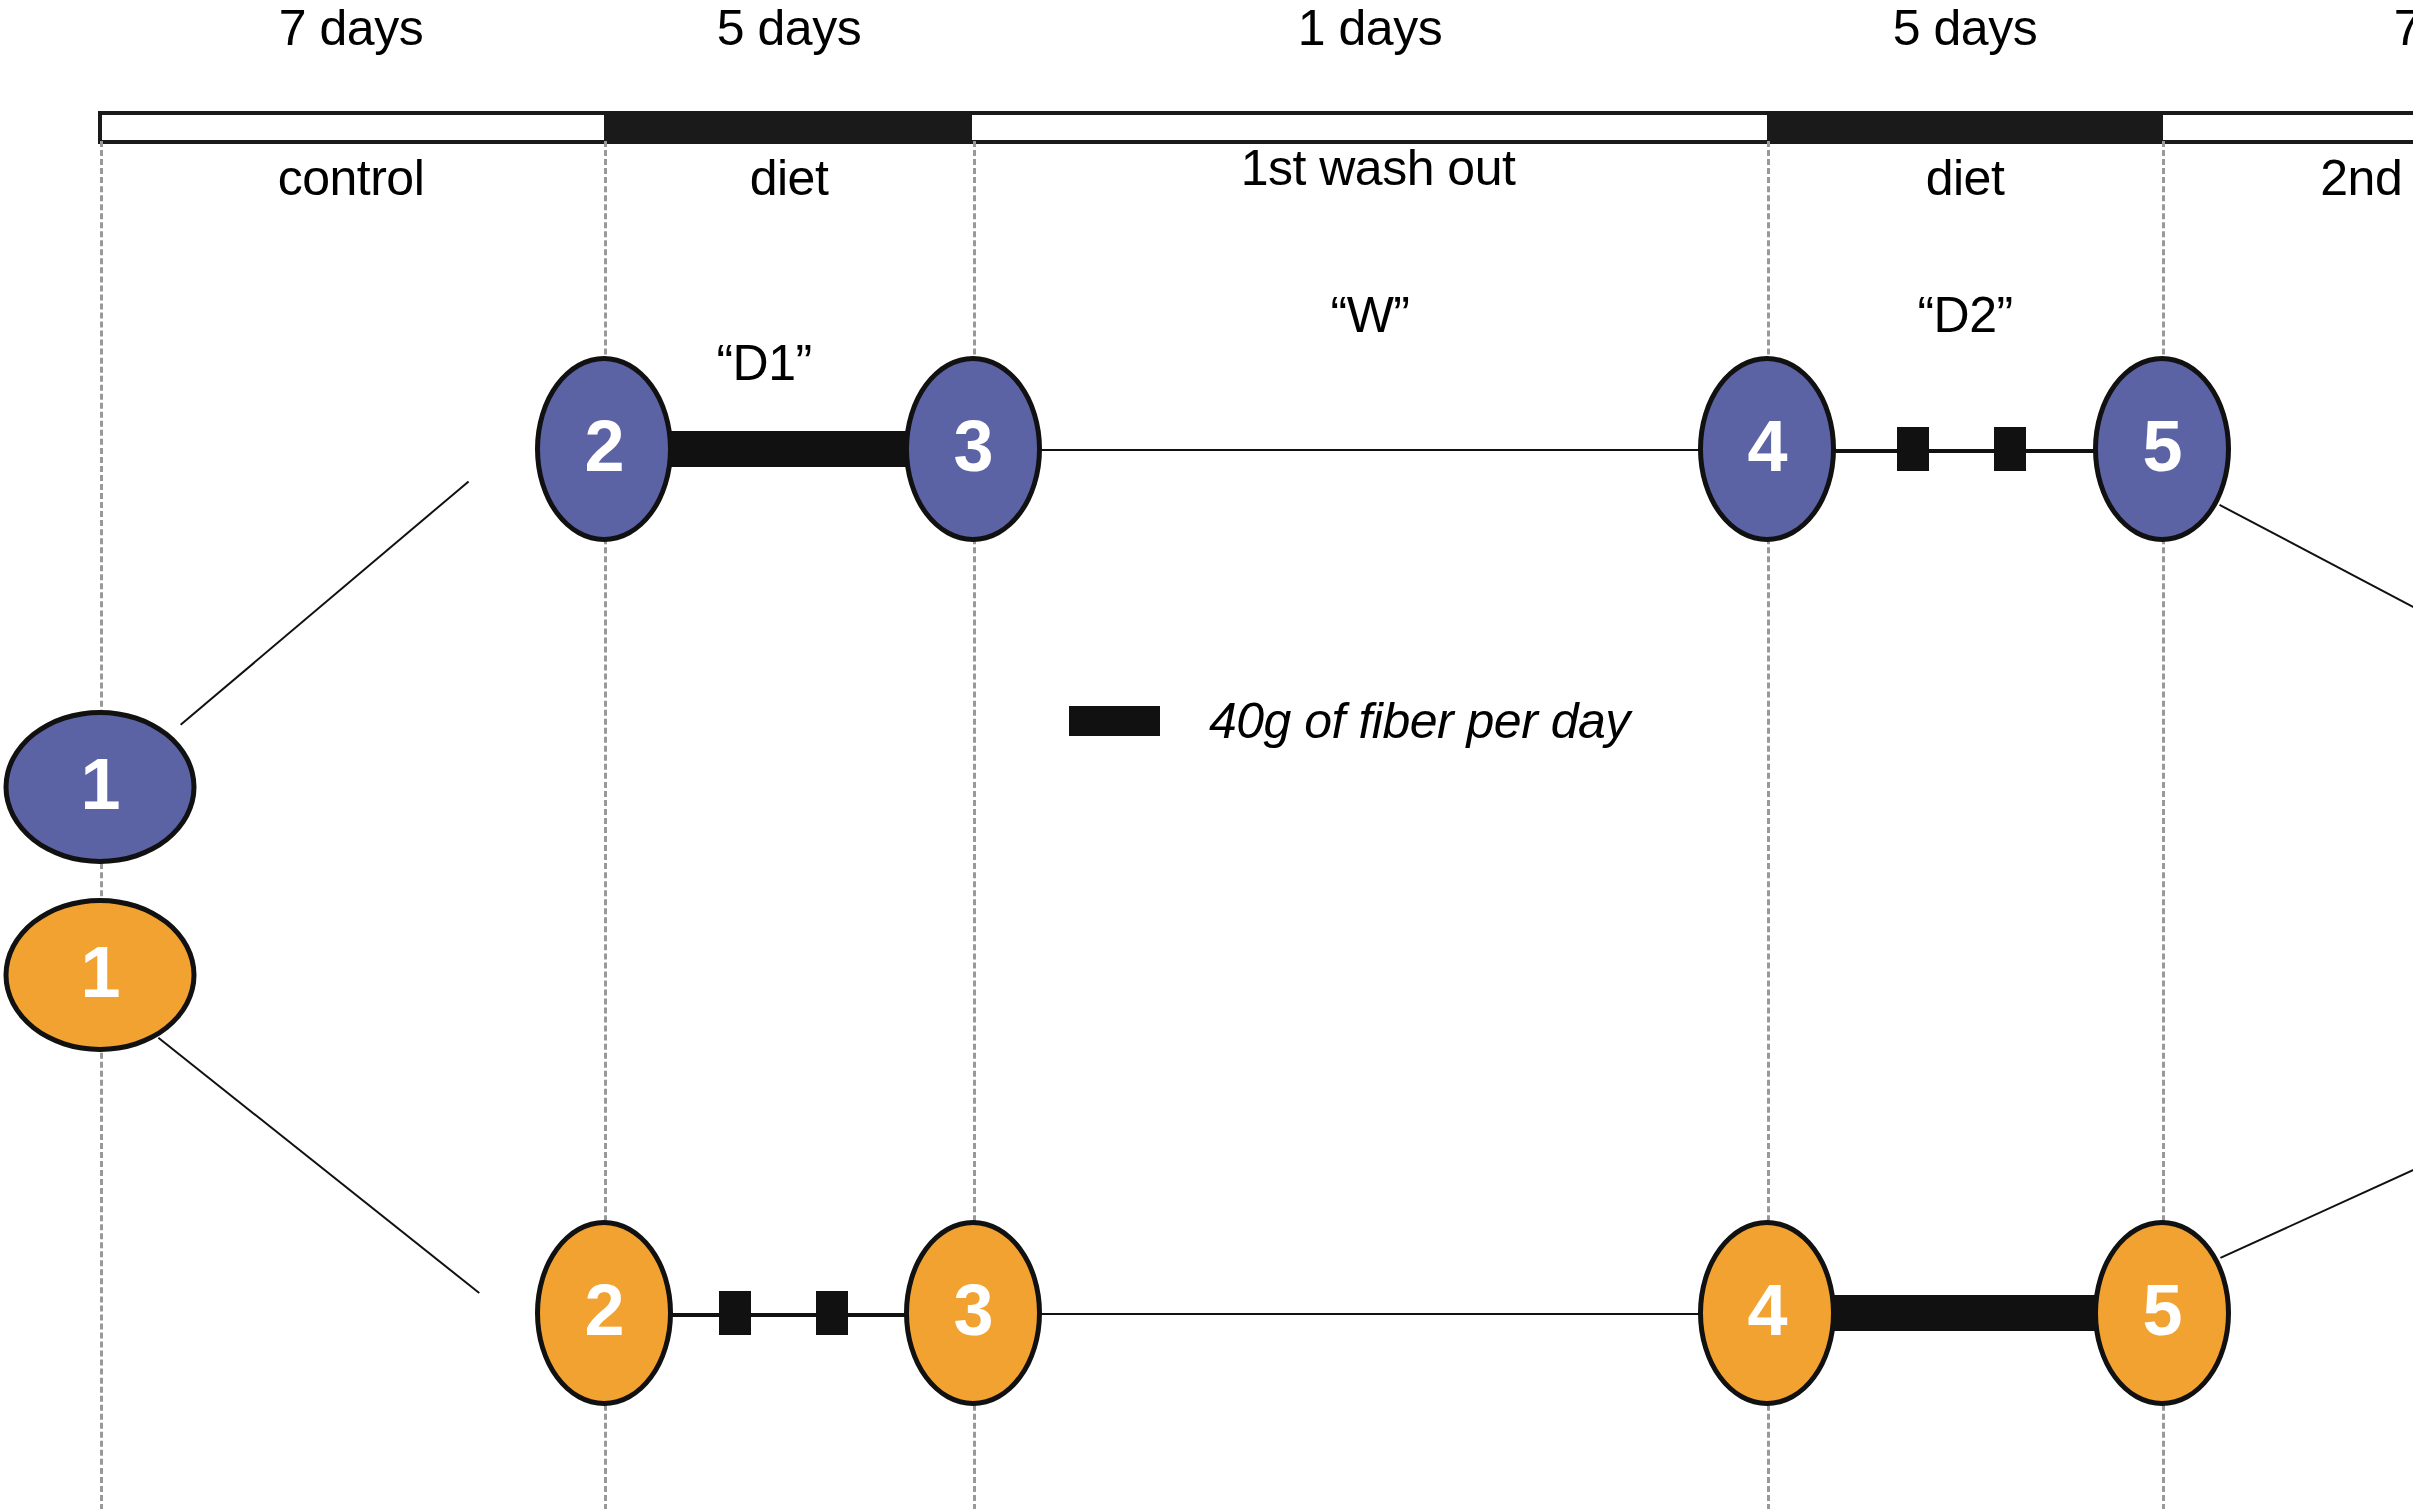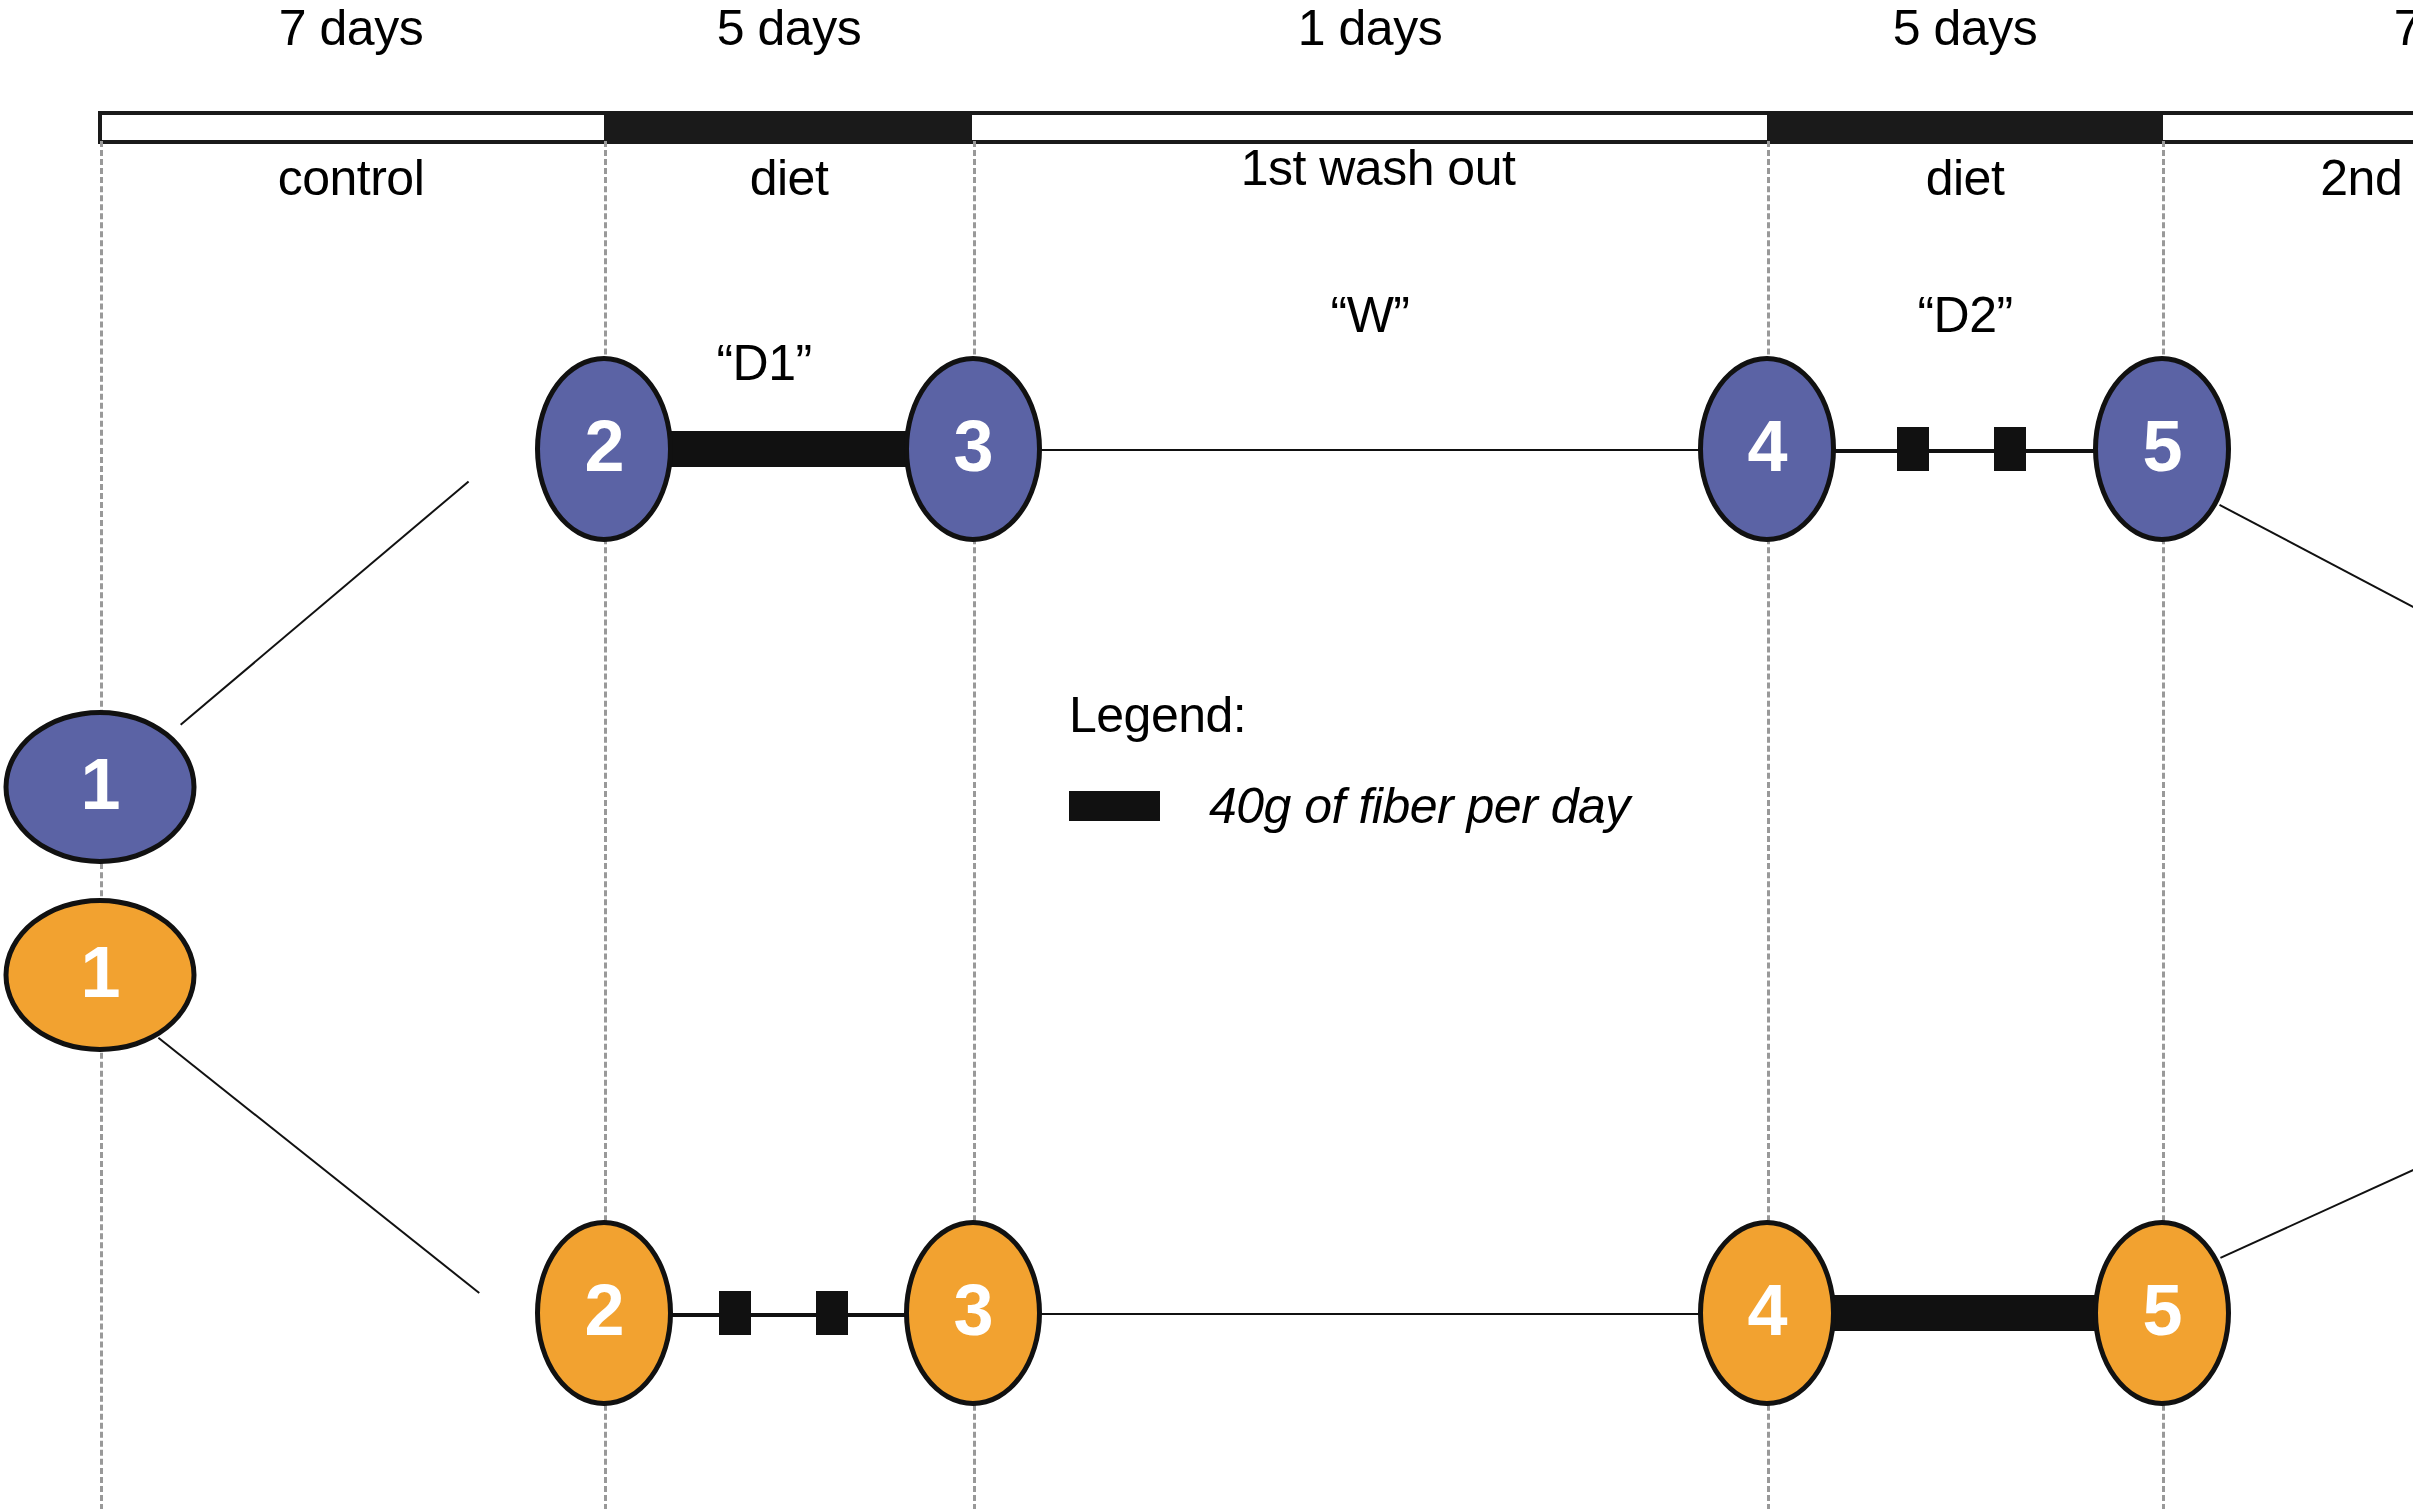--- a/index.html
+++ b/index.html
@@ -235,21 +235,20 @@
     <span>3</span>
   </div>
   <div class="node orange" style="left:1767px;top:1313px;width:138px;height:186px;">
     <span>4</span>
   </div>
   <div class="node orange" style="left:2162px;top:1313px;width:138px;height:186px;">
     <span>5</span>
   </div>
 
   <div id="legend">
-    <div class="lg-title">Legend:</div>
 
     <div class="lg-row">
       <div class="lg-swatch">
         <div class="lg-bar-solid"></div>
       </div>
       <div class="lg-text">40g of fiber per day</div>
     </div>
 
   </div>
 

